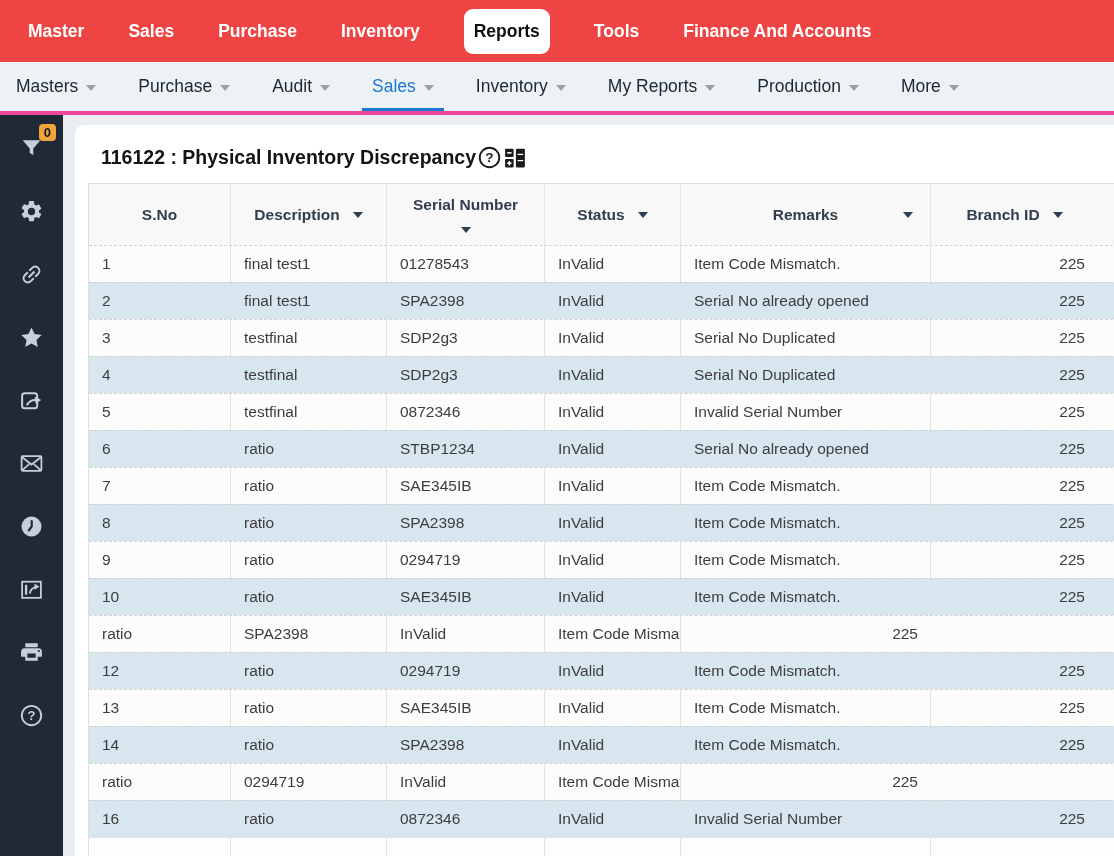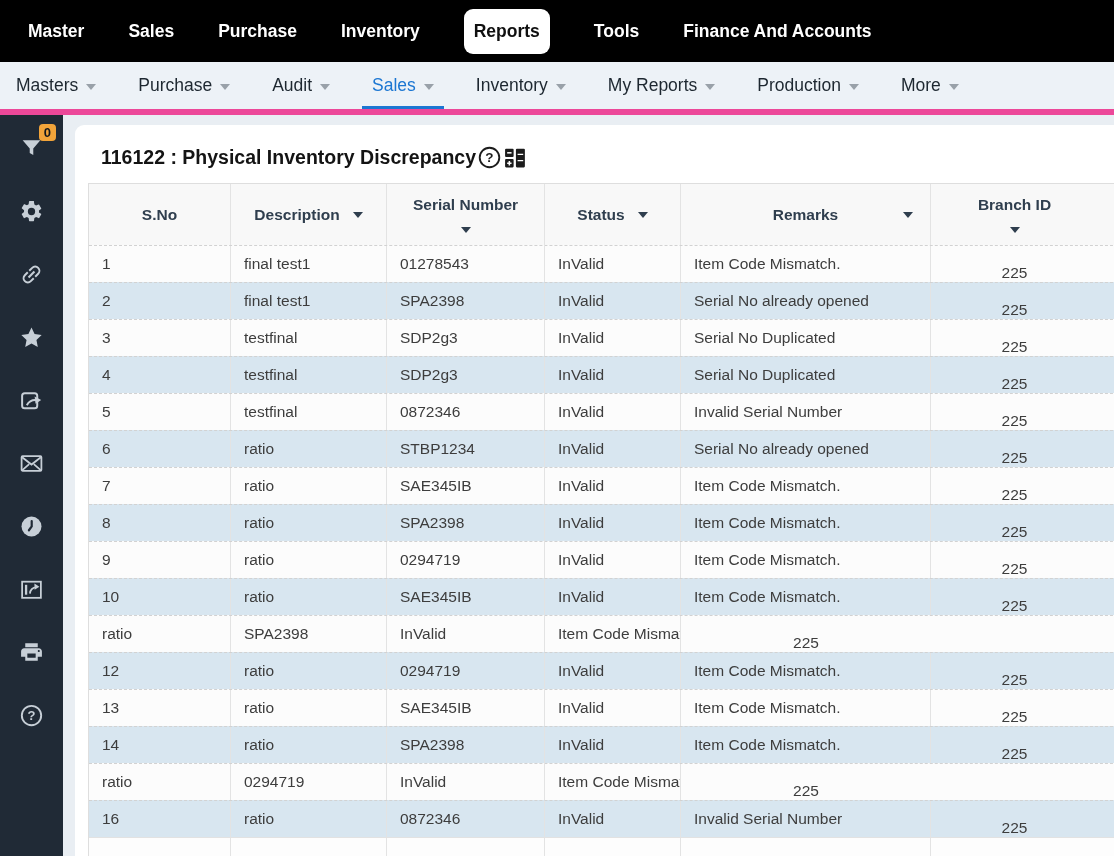--- a/index.html
+++ b/index.html
@@ -4,36 +4,36 @@
 <style>
   * { box-sizing: border-box; }
   html,body { margin:0; padding:0; }
   body {
     width:1114px; height:856px; overflow:hidden;
     font-family:"Liberation Sans", sans-serif;
     background:#e9eef3;
   }
   
   .topnav {
-    height:62px; background:#000000;
+    height:62px; background:#ef4444;
     display:flex; align-items:center; gap:44px;
     padding-left:28px;
   }
   .tn-item {
     color:#ffffff; font-weight:700; font-size:17.5px;
     cursor:pointer; white-space:nowrap;
   }
   .tn-item.active {
     background:#ffffff; color:#101010;
     border-radius:9px; padding:12px 10px;
   }
   
   .subnav {
     height:53px; background:#edf2f7;
-    border-bottom:6px solid #ec4899;
+    border-bottom:4px solid #ec4899;
     display:flex; align-items:stretch; gap:42px;
     padding-left:16px;
   }
   .sn-item {
     display:flex; align-items:center; gap:8px;
     font-size:17.5px; color:#1d2730; cursor:pointer;
     position:relative; white-space:nowrap;
   }
   .sn-item .caret { border-top-color:#99a1a9; margin-top:2px; }
   .sn-item.active { color:#1b76d2; }
@@ -89,21 +89,21 @@
     display:grid;
     grid-template-columns:142px 156px 158px 136px 250px 167px;
   }
   .thead { background:#f8f8f8; height:61px; }
   .th {
     display:flex; align-items:center; justify-content:center; gap:13px;
     font-weight:700; font-size:15.5px; color:#2f3e4e;
     border-right:1px solid #e3e3e3; position:relative;
     text-align:center; line-height:1.15;
   }
-  .th:last-child, .td:last-child { border-right:none;flex-direction:column; }
+  .th:last-child, .td:last-child { border-right:none; }
   .th.stacked { flex-direction:column; gap:14px; }
   .th.caret-right .caret { position:absolute; right:17px; top:50%; margin-top:-3px; }
   .trow { height:37px; background:#fcfcfc; border-top:1px dashed #d2d2d2; }
   .trow.striped { background:#d8e6f0; }
   .trow.partial { height:19px; border-top:1px solid #e2e2e2; background:#fdfdfd; }
   .td {
     display:flex; align-items:center;
     padding:0 13px; font-size:15.5px; color:#3d3d3d;
     border-right:1px solid #e3e3e3;
     white-space:nowrap; overflow:hidden;

